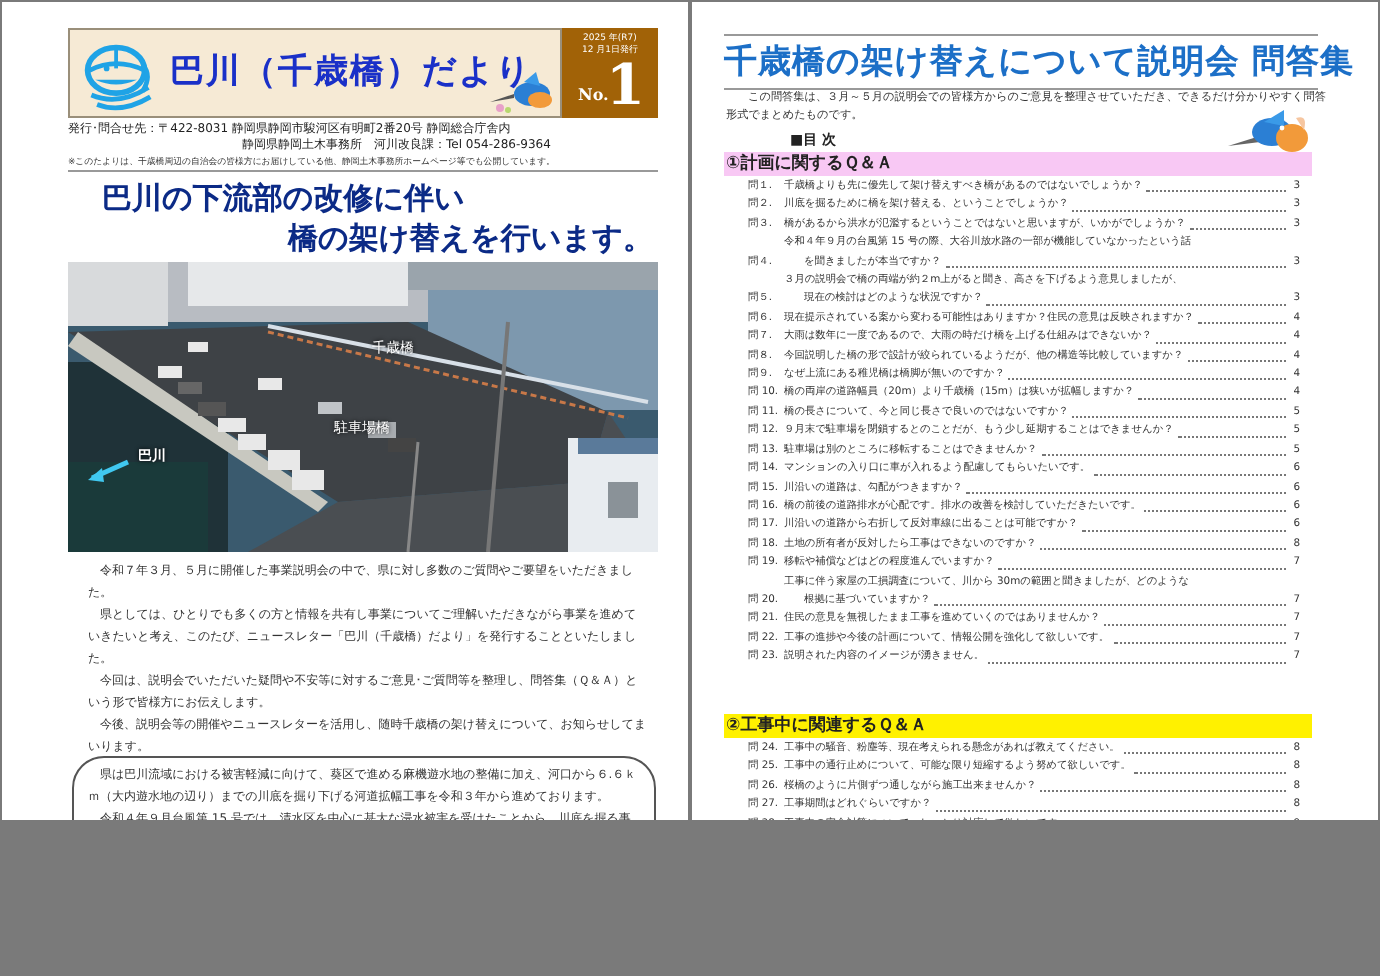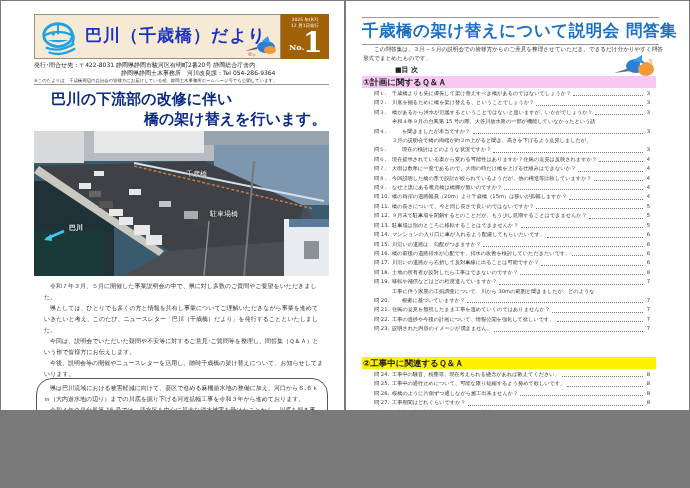--- a/index.html
+++ b/index.html
@@ -132,21 +132,21 @@
       </g>
       <rect x="250" y="88" width="45" height="57" fill="#e8ecf0"></rect>
       <rect x="255" y="88" width="40" height="8" fill="#5a7a9a"></rect>
       <rect x="270" y="110" width="15" height="18" fill="#8a9298"></rect>
       <line x1="220" y1="30" x2="210" y2="145" stroke="#777" stroke-width="2"></line>
       <line x1="175" y1="90" x2="170" y2="145" stroke="#888" stroke-width="1.5"></line>
       <line x1="30" y1="100" x2="12" y2="108" stroke="#40c8f0" stroke-width="2.5"></line>
       <polygon points="10,109 17,103 18,110" fill="#40c8f0"></polygon>
     </svg>
     <span class="photo-label" style="left:152px; top:38px;">千歳橋</span>
-    <span class="photo-label" style="left:133px; top:78px;margin-left:43px;">駐車場橋</span>
+    <span class="photo-label" style="left:133px; top:78px;">駐車場橋</span>
     <span class="photo-label" style="left:35px; top:92px;font-weight:bold;">巴川</span>
   </div>
 
   <div class="intro">
     <p>令和７年３月、５月に開催した事業説明会の中で、県に対し多数のご質問やご要望をいただきました。</p>
     <p>県としては、ひとりでも多くの方と情報を共有し事業についてご理解いただきながら事業を進めていきたいと考え、このたび、ニュースレター「巴川（千歳橋）だより」を発行することといたしました。</p>
     <p>今回は、説明会でいただいた疑問や不安等に対するご意見･ご質問等を整理し、問答集（Ｑ＆Ａ）という形で皆様方にお伝えします。</p>
     <p>今後、説明会等の開催やニュースレターを活用し、随時千歳橋の架け替えについて、お知らせしてまいります。</p>
   </div>
 

